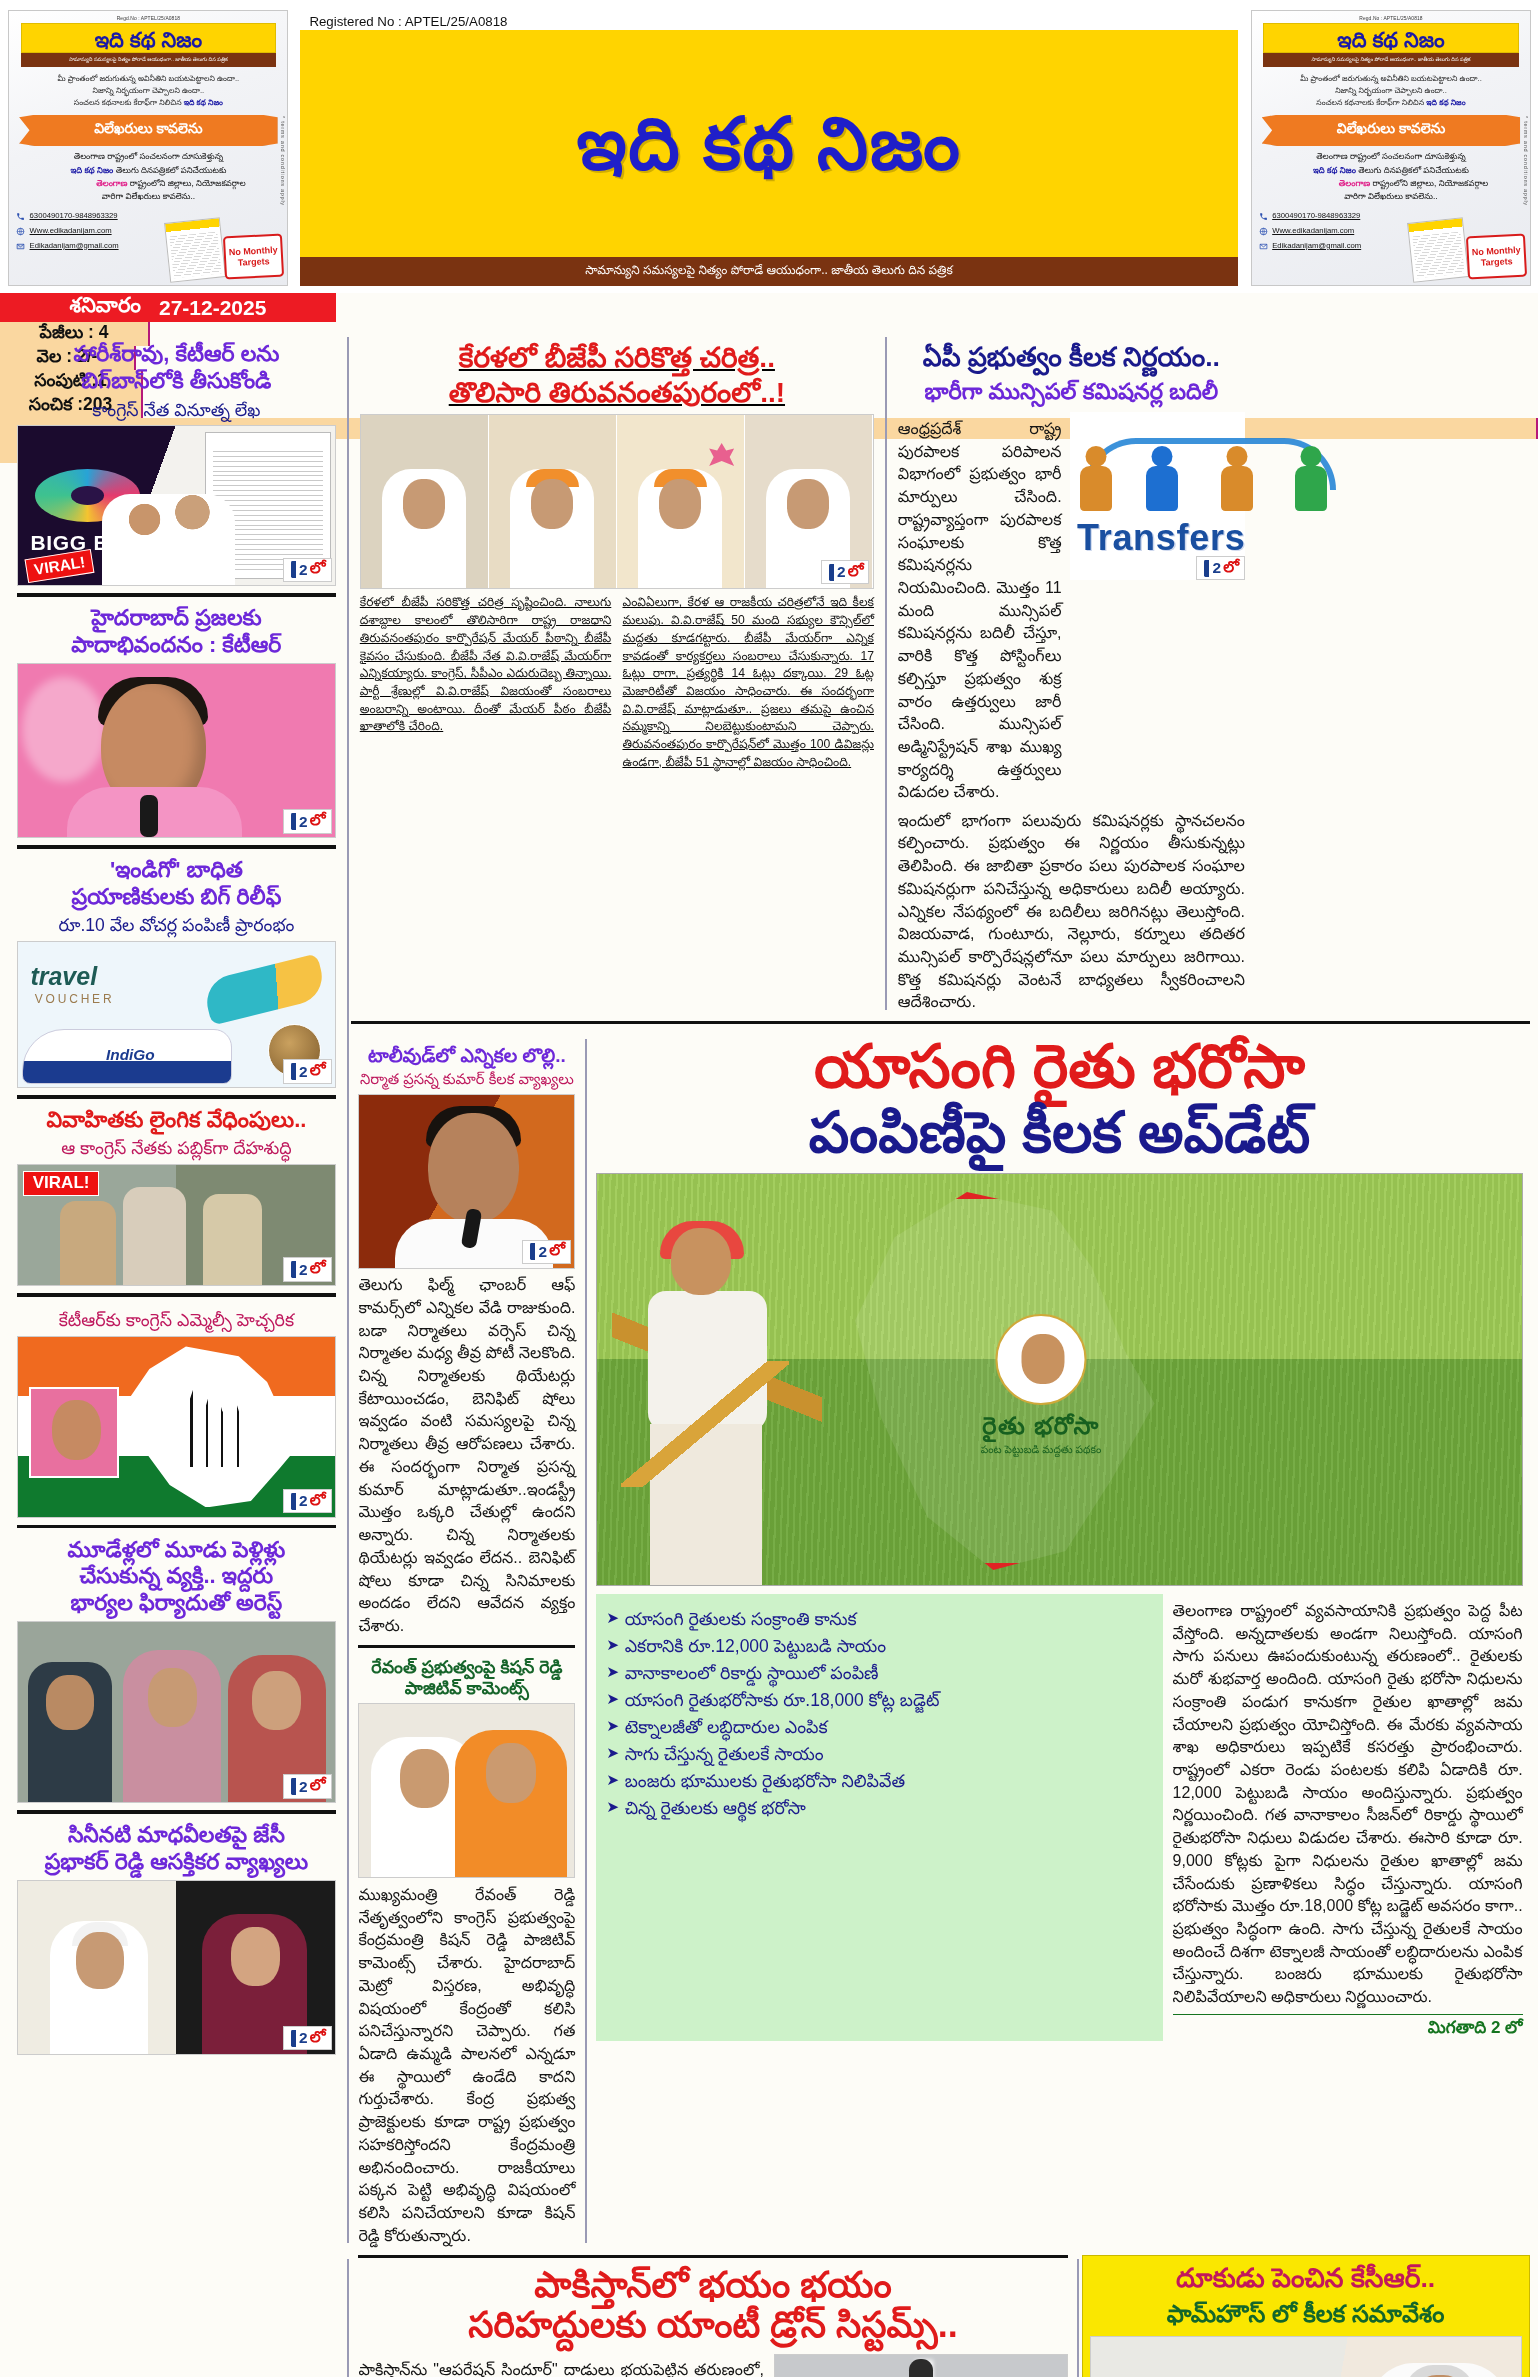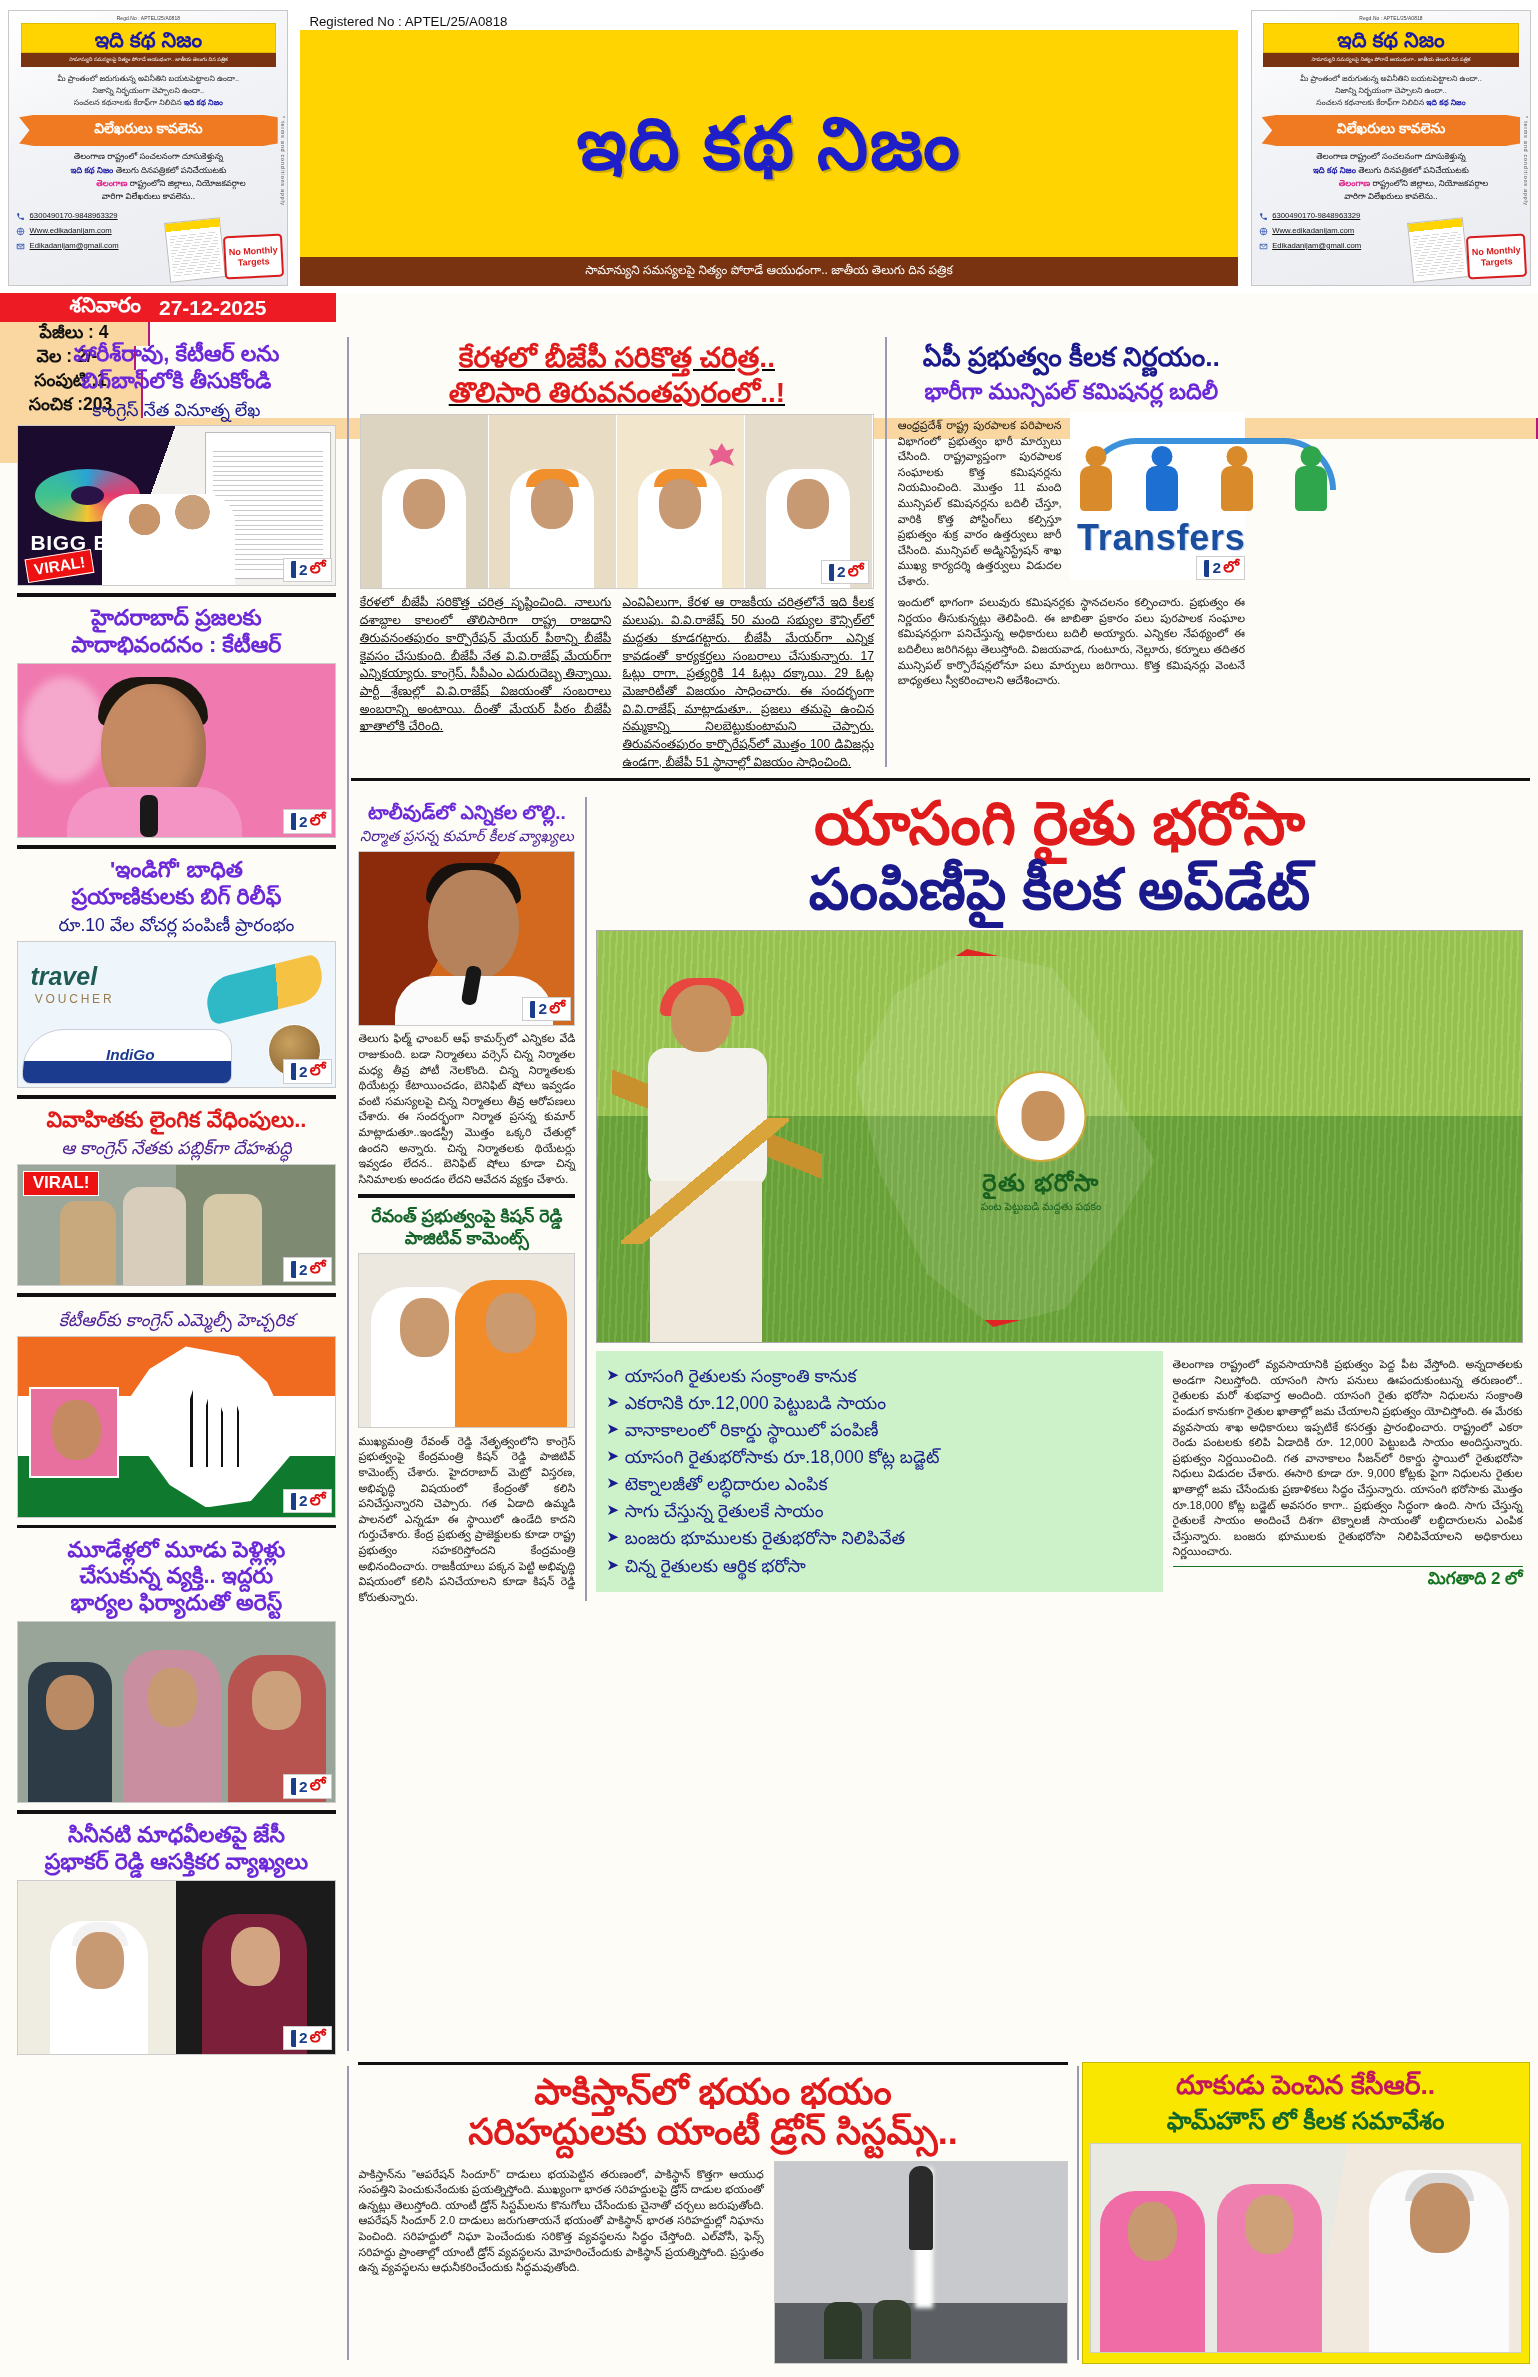--- a/index.html
+++ b/index.html
@@ -89,21 +89,21 @@
   .col-left { width:336px; padding:0 8.4px; }
   .vrule { width:1.4px; background:#9a9ab5; margin:4.2px 2.8px; }
 
   .hl-blk { padding:8.4px 0 4.2px; }
   .hl { text-align:center; line-height:1.22; font-weight:bold; }
   .hl.black { color:#6d28d9; font-size:22px; }
   .hl.red { color:#e01b1b; font-size:22px; }
   .hl.blue { color:#1a1a8c; font-size:22px; }
   .hl.green { color:#16642a; font-size:20px; }
   .sub { text-align:center; color:#1a1a8c; font-size:17.5px; margin-top:3.5px; line-height:1.3; }
-  .sub.black { color:#4c1d95;font-style:italic; }
+  .sub.black { color:#be185d; }
   .rule { height:3.5px; background:#111; margin:7px 0 0; }
 
   .photo { position:relative; width:100%; overflow:hidden; border:0.7px solid #ccc; background:#ddd; }
   .tag2 {
     position:absolute; right:3.5px; bottom:3.5px; background:#fff; border:0.7px solid #ccc;
     padding:0.7px 4.9px 0.7px 7px; font-size:15.4px; font-weight:bold; color:#d11;
     display:flex; align-items:center; gap:2.1px;
   }
   .tag2::before{content:"";width:4.9px;height:17px;background:#1a3e8c;border-radius:1.4px 0 0 1.4px;margin-right:1.4px;}
   .tag2 .n { color:#1a3e8c; }
@@ -186,21 +186,21 @@
   .ph-prasanna .body{position:absolute;left:36px;bottom:0;width:158px;height:49px;background:#fbfbfb;border-radius:39px 39px 0 0;}
   .ph-prasanna .mic{position:absolute;left:105px;bottom:19.6px;width:15.4px;height:39px;background:#171717;border-radius:6.3px;transform:rotate(10deg);}
 
   .ph-revanth{height:175px;background:#ece8df;}
   .ph-revanth .m1{position:absolute;left:11.2px;bottom:0;width:105px;height:140px;background:#fff;border-radius:35px 35px 0 0;}
   .ph-revanth .m1::after{content:"";position:absolute;left:29px;top:11.2px;width:49px;height:59px;border-radius:44%;background:#c99a70;}
   .ph-revanth .m2{position:absolute;right:7px;bottom:0;width:112px;height:147px;background:#f28c28;border-radius:38px 38px 0 0;}
   .ph-revanth .m2::after{content:"";position:absolute;left:31px;top:12.6px;width:50px;height:60px;border-radius:44%;background:#cb9a6f;}
 
   .bodytext { font-size:12.2px; line-height:1.45; text-align:justify; color:#151515; margin-top:5.6px; }
-  .bodytext.sm { font-size:11px; line-height:1.42; }
+  .bodytext.sm { font-size:16px; line-height:1.42; }
 
   
   .col-3 { width:531px; padding:0 8.4px;text-decoration:underline; }
   .ph-bjp{height:175px;background:linear-gradient(100deg,#efe7d6 0 100%);display:flex;}
   .ph-bjp .s{flex:1;position:relative;border-right:1.4px solid #fff;}
   .ph-bjp .s:nth-child(1){background:linear-gradient(#dcd3c0 0 100%);}
   .ph-bjp .s:nth-child(2){background:linear-gradient(#e8dcc4 0 100%);}
   .ph-bjp .s:nth-child(3){background:linear-gradient(#f2e6cc 0 100%);}
   .ph-bjp .s:nth-child(4){background:linear-gradient(#e6dccb 0 100%);}
   .ph-bjp .p{position:absolute;left:50%;transform:translateX(-50%);bottom:0;width:84px;height:119px;

